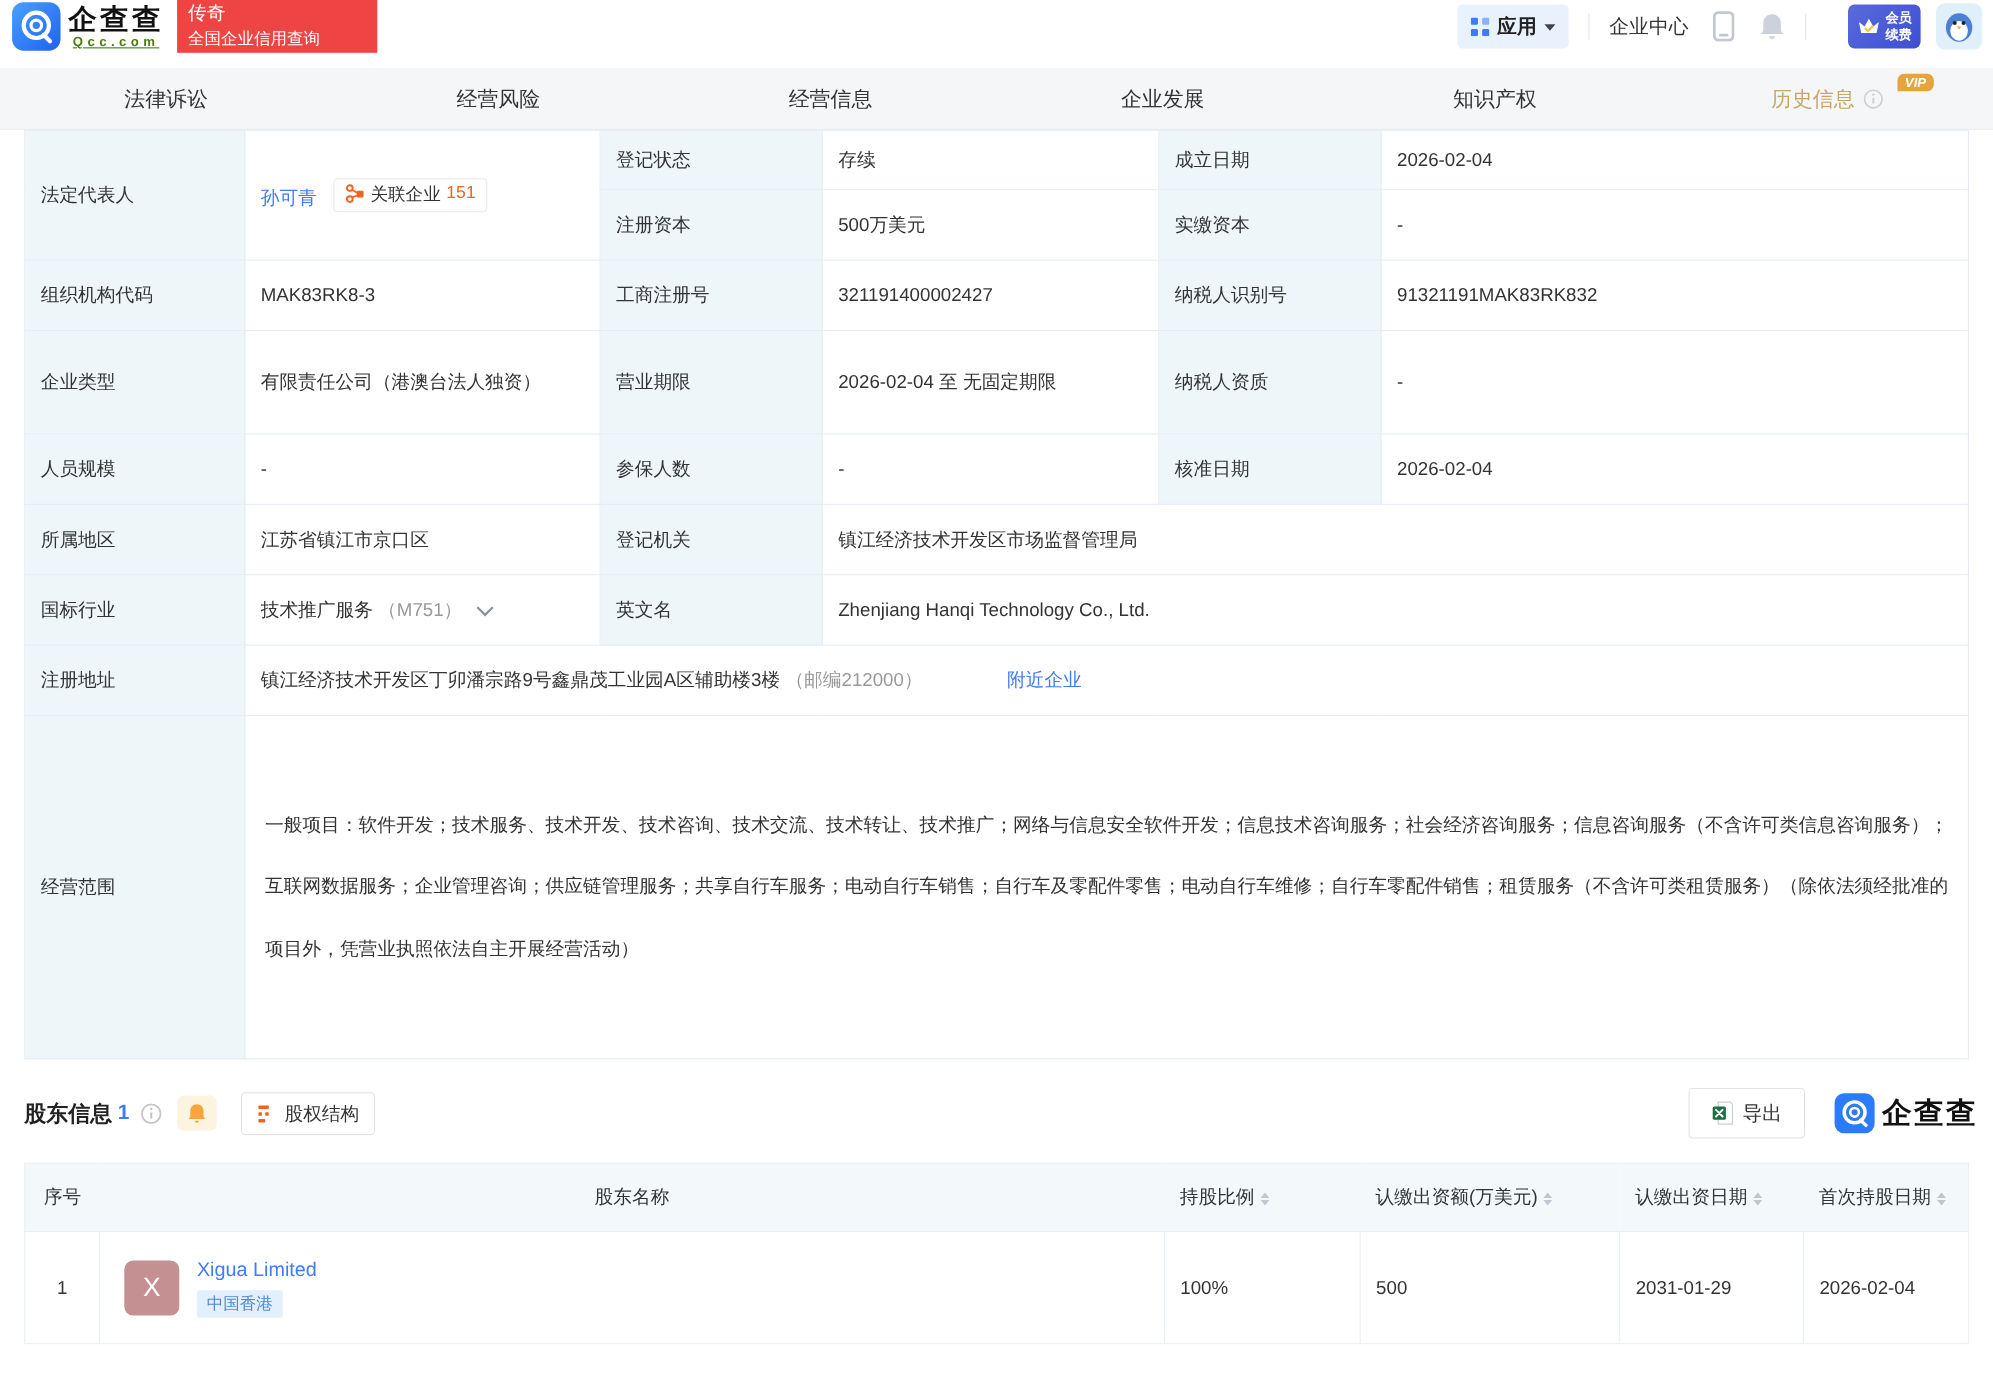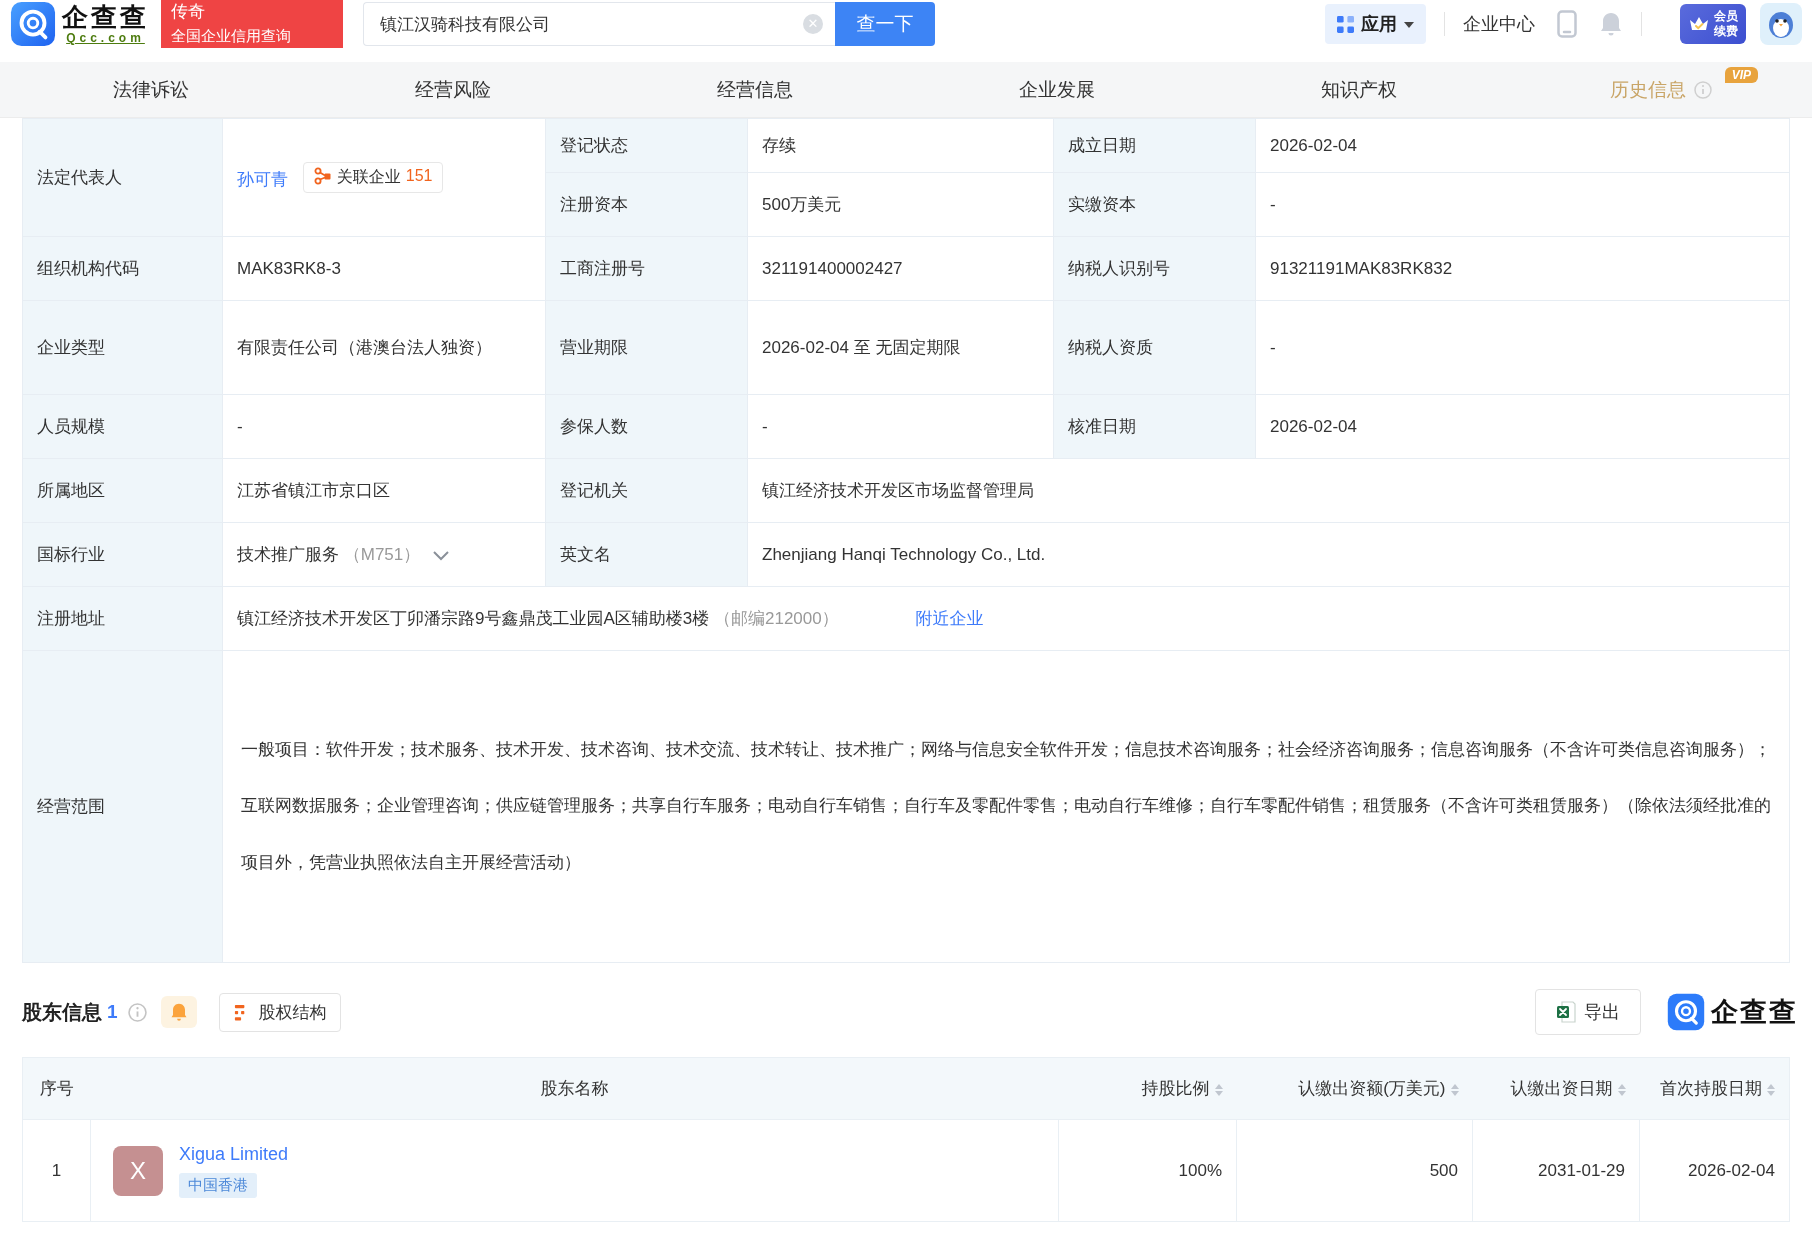--- a/index.html
+++ b/index.html
@@ -62,21 +62,21 @@
   .bell-chip { margin-left:14px; width:36px; height:32px; background:#fdf3e1; border-radius:6px; display:flex; align-items:center; justify-content:center; cursor:pointer; }
   .struct-btn { margin-left:22px; display:flex; align-items:center; gap:7px; border:1px solid #e3e3e3; border-radius:4px; background:#fff; padding:7px 13px; font-size:17px; color:#333; cursor:pointer; font-family:inherit; }
   .sh-right { margin-left:auto; display:flex; align-items:center;padding-left:16px; }
   .export-btn { display:flex; align-items:center; gap:8px; border:1px solid #e3e3e3; border-radius:4px; background:#fff; padding:10px 20px; font-size:18px; color:#333; cursor:pointer; font-family:inherit; }
   .qcc-mark { display:flex; align-items:center; gap:6px; margin-left:26px; margin-right:-8px; }
   .qcc-mark-txt { font-size:27px; font-weight:bold; color:#111; letter-spacing:2px; white-space:nowrap; }
 
   .sh-table { margin:22px 22px 0; width:1768px; border-collapse:collapse; table-layout:fixed; border:1px solid #e9eff4; }
   .sh-table th { background:#f3f8fb; font-size:17px; color:#333; font-weight:normal; height:62px; padding:0 14px; }
   .sh-table td { border:1px solid #e9eff4; font-size:17px; color:#333; height:102px; padding:0 14px; background:#fff; }
-  .th-right, .td-right { text-align:right; }
+  .th-right, .td-right { text-align:left; }
   .th-center, .td-center { text-align:center; }
   .th-sortable { cursor:pointer; }
   .sort-icons { display:inline-flex; flex-direction:column; gap:2px; margin-left:5px; vertical-align:middle; }
   .tri-up { width:0; height:0; border-left:4px solid transparent; border-right:4px solid transparent; border-bottom:5px solid #c0c6cf; }
   .tri-dn { width:0; height:0; border-left:4px solid transparent; border-right:4px solid transparent; border-top:5px solid #c0c6cf; }
   .sh-name-cell { display:flex; align-items:center; gap:16px; padding-left:8px; }
   .sh-avatar { width:50px; height:50px; border-radius:8px; background:#c59091; color:#fff; font-size:24px; display:flex; align-items:center; justify-content:center; }
   .sh-name-col { display:flex; flex-direction:column; gap:8px; align-items:flex-start; }
   .sh-name-link { font-size:18px; }
   .region-tag { background:#e3effa; color:#4c88d8; font-size:15px; padding:3px 9px; border-radius:3px; cursor:pointer; }
@@ -102,25 +102,20 @@
       <span class="brand-name">企查查</span>
       <span class="brand-domain">Qcc.com</span>
     </div>
   </div>
 
   <div class="promo">
     <span class="promo-l1">传奇</span>
     <span class="promo-l2">全国企业信用查询</span>
   </div>
 
-  <div class="searchbox">
-    <input class="search-input" type="text" value="镇江汉骑科技有限公司" style="">
-    <span class="clear-btn">✕</span>
-    <button class="search-btn">查一下</button>
-  </div>
 
   <div class="top-right">
     <div class="apps-pill">
       <svg width="17" height="17" viewBox="0 0 18 18">
         <rect x="0" y="0" width="7" height="7" rx="1.5" fill="#3e7bfa"></rect>
         <rect x="11" y="0" width="7" height="7" rx="1.5" fill="#3e7bfa" fill-opacity="0.55"></rect>
         <rect x="0" y="11" width="7" height="7" rx="1.5" fill="#3e7bfa"></rect>
         <rect x="11" y="11" width="7" height="7" rx="1.5" fill="#3e7bfa"></rect>
       </svg>
       <span class="apps-label">应用</span>

